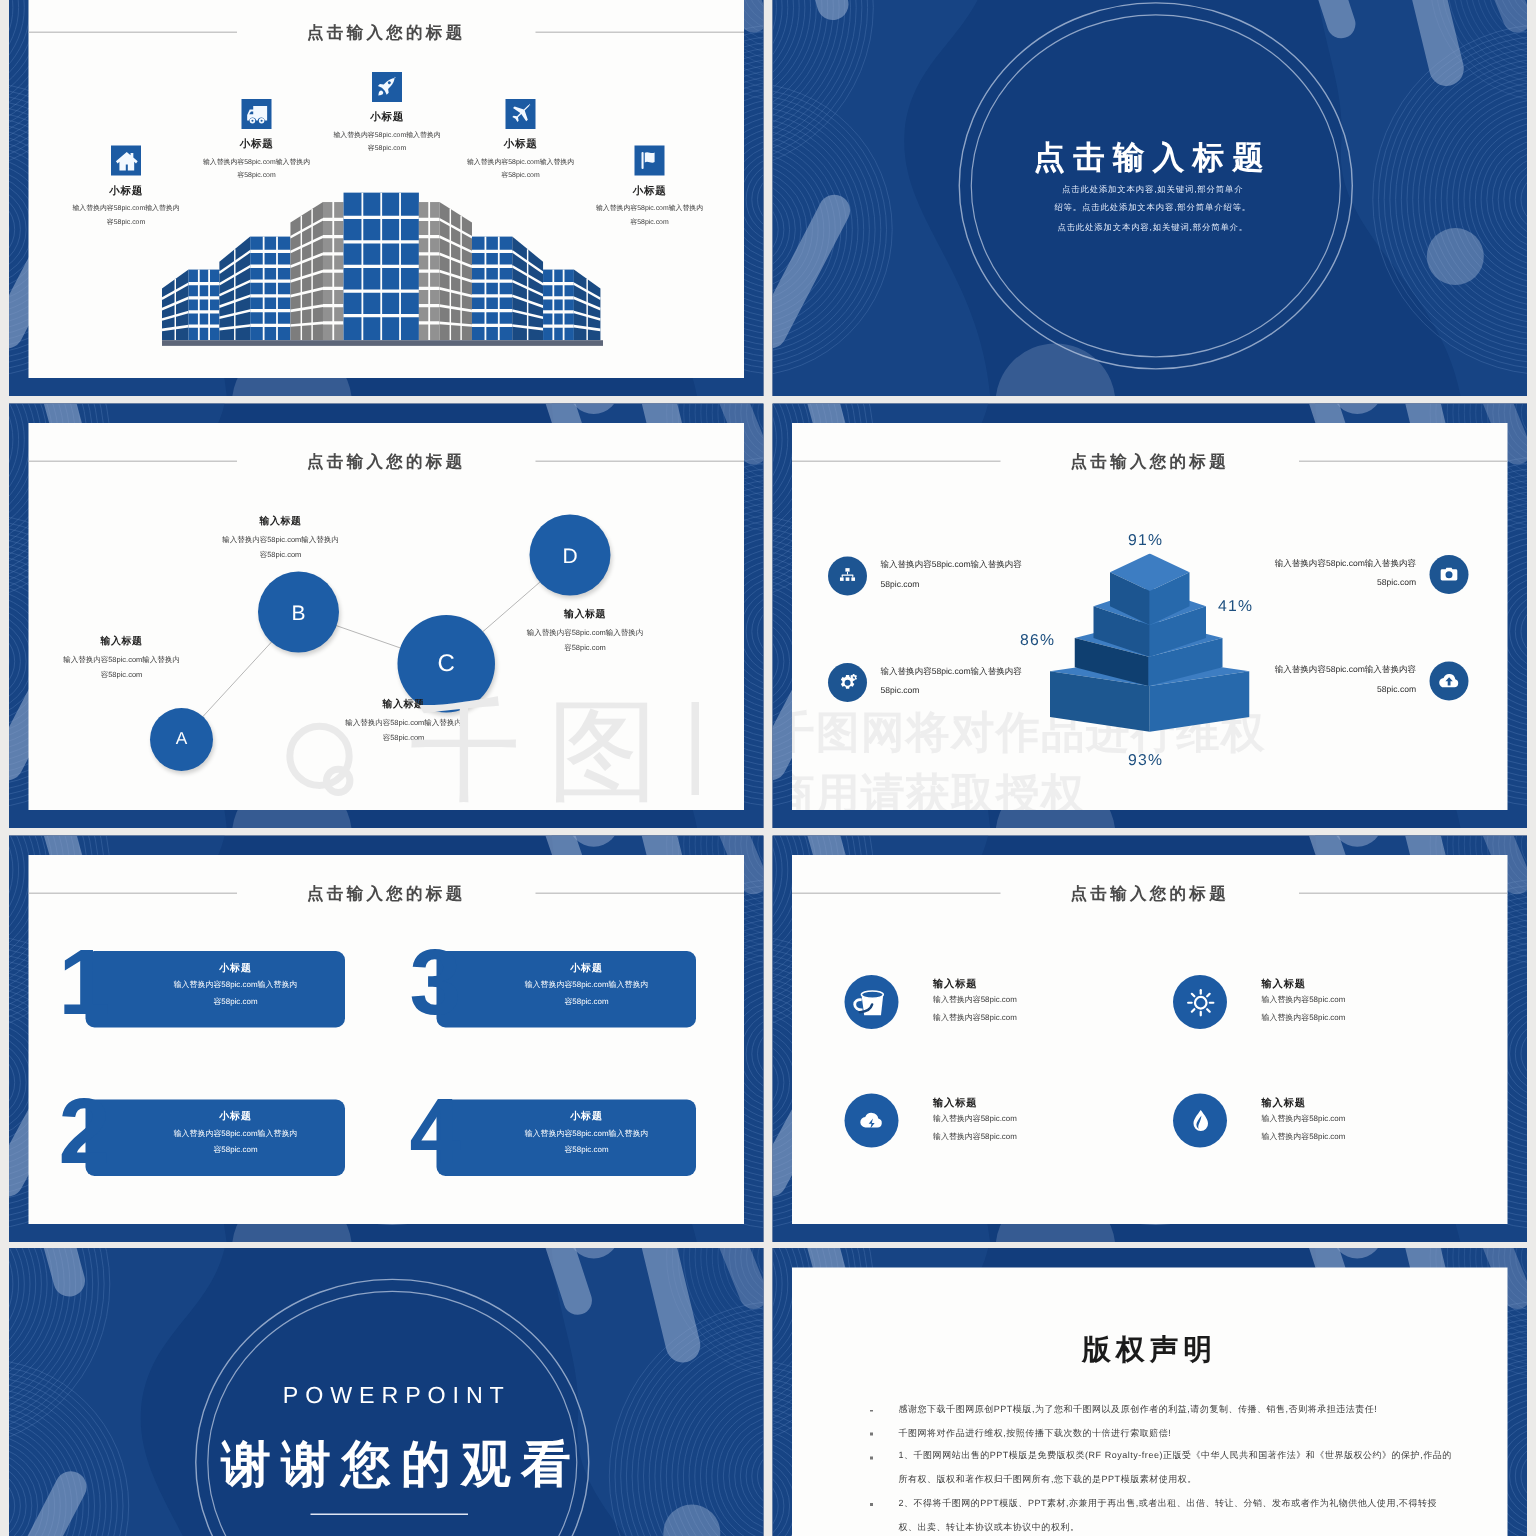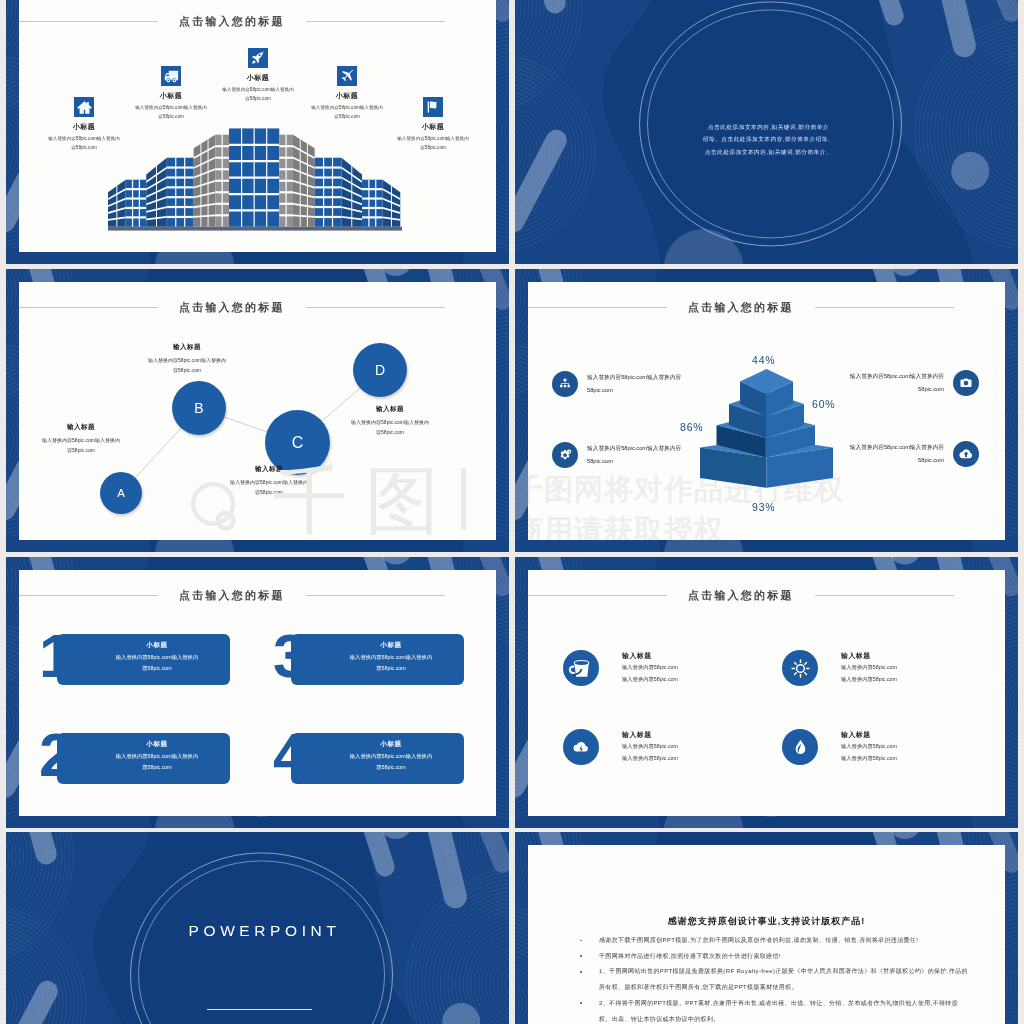--- a/index.html
+++ b/index.html
@@ -15,21 +15,21 @@
   .s5{left:6px;top:557px;width:503px;height:271px;}
   .s6{left:515px;top:557px;width:503px;height:271px;}
   .s7{left:6px;top:832px;width:503px;height:283px;}
   .s8{left:515px;top:832px;width:503px;height:283px;}
 
   .bgsvg{position:absolute;left:0;top:0;width:100%;height:100%;display:block;}
   .card{position:absolute;left:13px;top:13px;right:13px;bottom:12px;
         background:#fdfdfc;overflow:hidden;}
 
   .title-row{position:absolute;left:0;width:100%;display:flex;
-             align-items:center;justify-content:flex-start;}
+             align-items:center;justify-content:space-between;}
   .title-line{height:1px;background:#c8c8c8;width:139px;}
   .slide-title{font-weight:bold;color:#4a4a4a;font-size:11px;letter-spacing:2.2px;
                white-space:nowrap;margin:0 21px;}
 
   .sq-icon{position:absolute;background:#1c5ba3;display:flex;align-items:center;
            justify-content:center;}
   .sq-icon svg{display:block;}
   .itm-label{position:absolute;font-weight:bold;color:#1e1e1e;font-size:7px;
              letter-spacing:.5px;text-align:center;white-space:nowrap;}
   .itm-desc{position:absolute;color:#3a3a3a;font-size:4.6px;line-height:1.95;
@@ -549,20 +549,21 @@
           <rect x="-6" y="239.5" width="112.7" height="21" rx="10.5" fill="#8ba3c8" opacity="0.62" transform="rotate(-62.5 -6 250)"></rect>
           <circle cx="389.825" cy="-10" r="17" fill="#8ba3c8" opacity=".55"></circle>
           <circle cx="455.21500000000003" cy="190" r="19" fill="#8ba3c8" opacity=".5"></circle>
           <circle cx="188.625" cy="288" r="40" fill="#8ba3c8" opacity=".3"></circle>
           <g fill="none" stroke="#bfcde4" opacity=".72">
             <ellipse cx="255.524" cy="142.915" rx="131" ry="122" stroke-width="0.95"></ellipse>
             <ellipse cx="255.524" cy="142.915" rx="123" ry="114" stroke-width="0.8"></ellipse>
           </g>
         </g>
       </svg>
+  <div class="s2-title">点击输入标题</div>
   <div class="s2-body">
     <div>点击此处添加文本内容,如关键词,部分简单介</div>
     <div>绍等。点击此处添加文本内容,部分简单介绍等。</div>
     <div>点击此处添加文本内容,如关键词,部分简单介。</div>
   </div>
 </div>
 
 <div class="slide s3">
   <svg class="bgsvg" viewBox="0 0 503 283" preserveAspectRatio="none">
         <defs>
@@ -882,22 +883,22 @@
           <path d="M16.5,56.3 L65.75,68.8 L65.75,88.3 L16.5,75.8Z" fill="#0f3f70"></path>
           <path d="M65.75,68.8 L115,56.3 L115,75.8 L65.75,88.3Z" fill="#2769ac"></path>
           <path d="M66.5,22.6 L104,35.1 L66.5,47.6 L29,35.1Z" fill="#3d7dc2"></path>
           <path d="M29,35.1 L66.5,47.6 L66.5,68.8 L29,56.3Z" fill="#1c5590"></path>
           <path d="M66.5,47.6 L104,35.1 L104,56.3 L66.5,68.8Z" fill="#2769ac"></path>
           <path d="M66.5,0 L93,12.5 L66.5,25 L40,12.5Z" fill="#3d7dc2"></path>
           <path d="M40,12.5 L66.5,25 L66.5,47.6 L40,35.1Z" fill="#1c5590"></path>
           <path d="M66.5,25 L93,12.5 L93,35.1 L66.5,47.6Z" fill="#2769ac"></path>
         </svg>
 
-    <div class="pct pctT">44%</div>
-    <div class="pct pctR">60%</div>
+    <div class="pct pctT">91%</div>
+    <div class="pct pctR">41%</div>
     <div class="pct pctL">86%</div>
     <div class="pct pctB">93%</div>
 
     <div class="s4row" style="left:24px;top:89px">
       <div class="rc">
         <svg viewBox="0 0 24 24" width="14" height="14">
               <rect x="9.6" y="3" width="4.8" height="4" fill="#fff"></rect>
               <path d="M11.4 7h1.2v3.4h-1.2z" fill="#fff"></path>
               <path d="M5.4 10.4h13.2v1.2H5.4z" fill="#fff"></path>
               <path d="M5.4 10.8h1.2v3h-1.2zM17.4 10.8h1.2v3h-1.2z" fill="#fff"></path>
@@ -1431,20 +1432,21 @@
           <circle cx="389.825" cy="-10" r="17" fill="#8ba3c8" opacity=".55"></circle>
           <circle cx="455.21500000000003" cy="190" r="19" fill="#8ba3c8" opacity=".5"></circle>
           <circle cx="188.625" cy="288" r="40" fill="#8ba3c8" opacity=".3"></circle>
           <g fill="none" stroke="#bfcde4" opacity=".72">
             <ellipse cx="255.524" cy="142.915" rx="131" ry="122" stroke-width="0.95"></ellipse>
             <ellipse cx="255.524" cy="142.915" rx="123" ry="114" stroke-width="0.8"></ellipse>
           </g>
         </g>
       </svg>
   <div class="s7-sub">POWERPOINT</div>
+  <div class="s7-title">谢谢您的观看</div>
   <div class="s7-rule"></div>
 </div>
 
 <div class="slide s8">
   <svg class="bgsvg" viewBox="0 0 503 283" preserveAspectRatio="none">
         <defs>
           <clipPath id="cp7">
             <rect width="503" height="283"></rect>
           </clipPath>
         </defs>
@@ -1561,21 +1563,21 @@
           <circle cx="389.825" cy="-10" r="17" fill="#8ba3c8" opacity=".55"></circle>
           <circle cx="455.21500000000003" cy="190" r="19" fill="#8ba3c8" opacity=".5"></circle>
           <circle cx="188.625" cy="288" r="40" fill="#8ba3c8" opacity=".3"></circle>
           <g fill="none" stroke="#bfcde4" opacity=".72">
             <ellipse cx="255.524" cy="142.915" rx="131" ry="122" stroke-width="0.95"></ellipse>
             <ellipse cx="255.524" cy="142.915" rx="123" ry="114" stroke-width="0.8"></ellipse>
           </g>
         </g>
       </svg>
   <div class="card">
-    <div class="s8-sub">感谢您支持原创设计事业,支持设计版权产品!</div>
+    <div class="s8-title">版权声明</div>
     <ul class="s8-list">
       <li>感谢您下载千图网原创PPT模版,为了您和千图网以及原创作者的利益,请勿复制、传播、销售,否则将承担违法责任!</li>
       <li>千图网将对作品进行维权,按照传播下载次数的十倍进行索取赔偿!</li>
       <li>1、千图网网站出售的PPT模版是免费版权类(RF Royalty-free)正版受《中华人民共和国著作法》和《世界版权公约》的保护,作品的所有权、版权和著作权归千图网所有,您下载的是PPT模版素材使用权。</li>
       <li>2、不得将千图网的PPT模版、PPT素材,亦兼用于再出售,或者出租、出借、转让、分销、发布或者作为礼物供他人使用,不得转授权、出卖、转让本协议或本协议中的权利。</li>
     </ul>
   </div>
 </div>
 
 </div>

